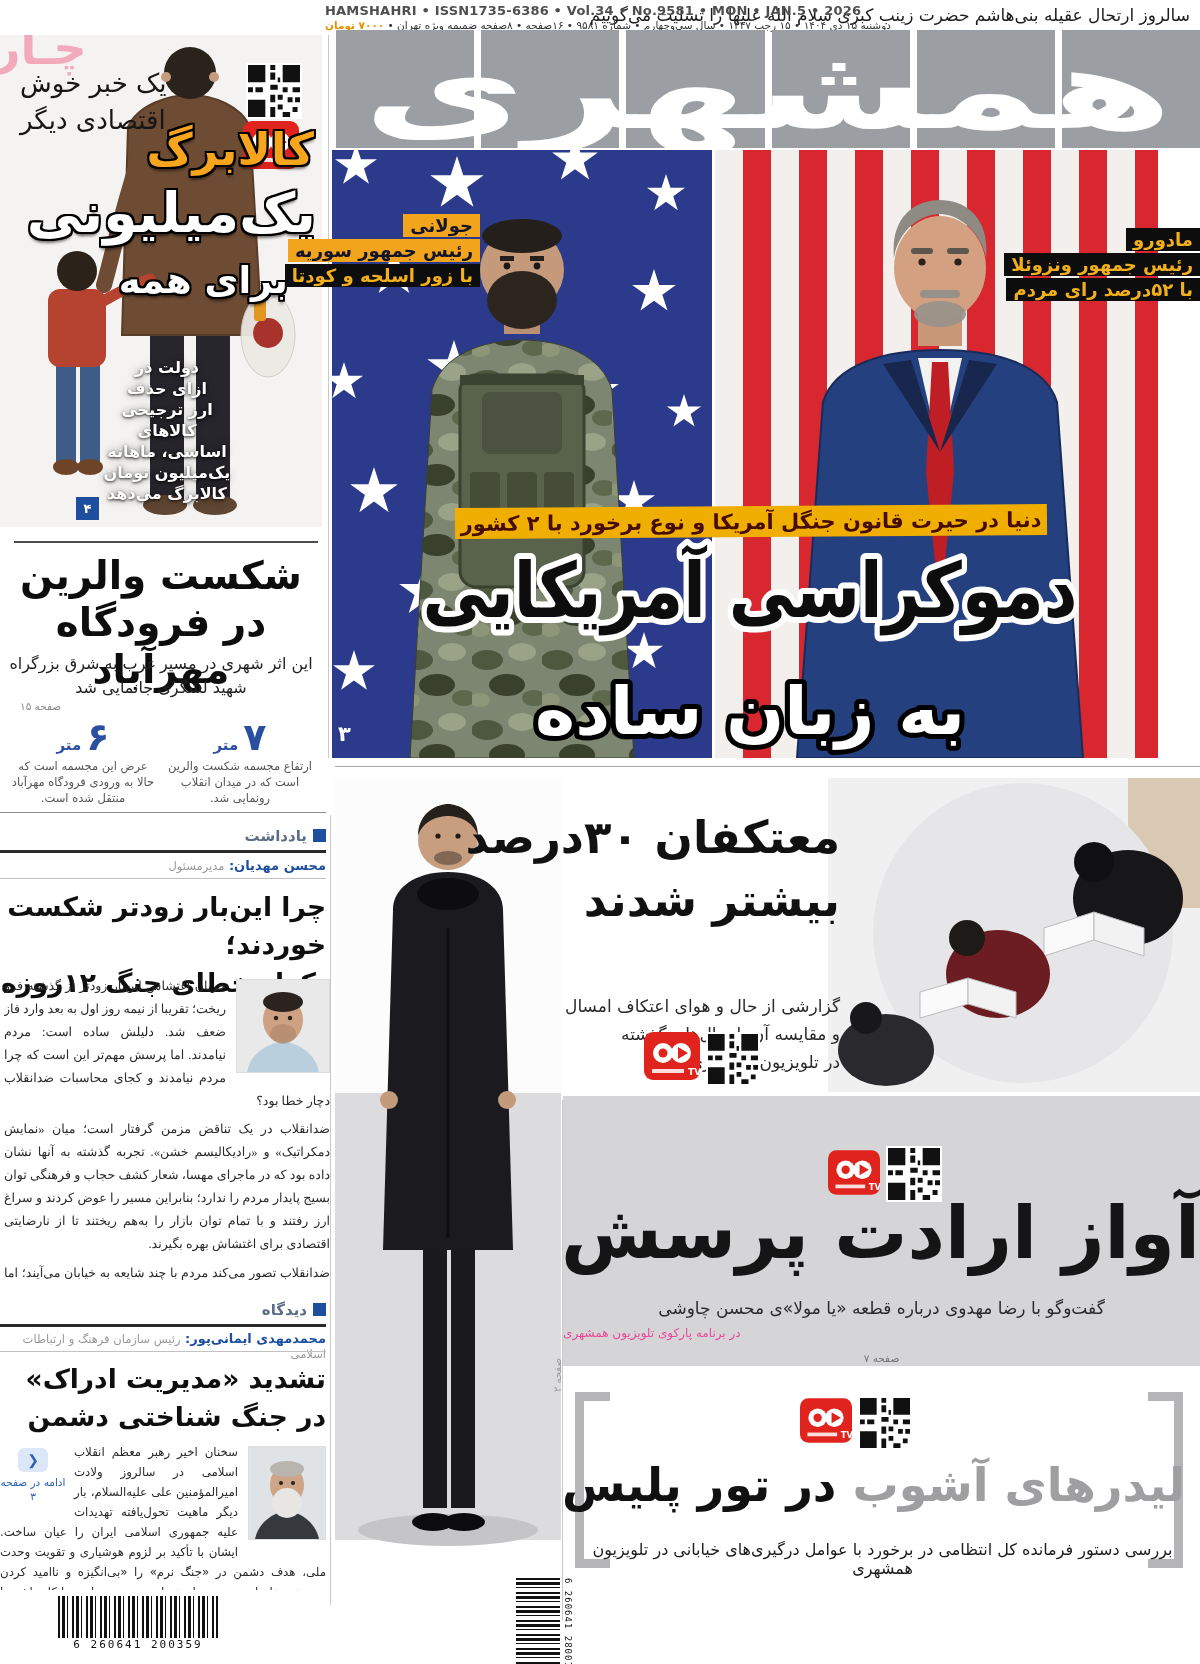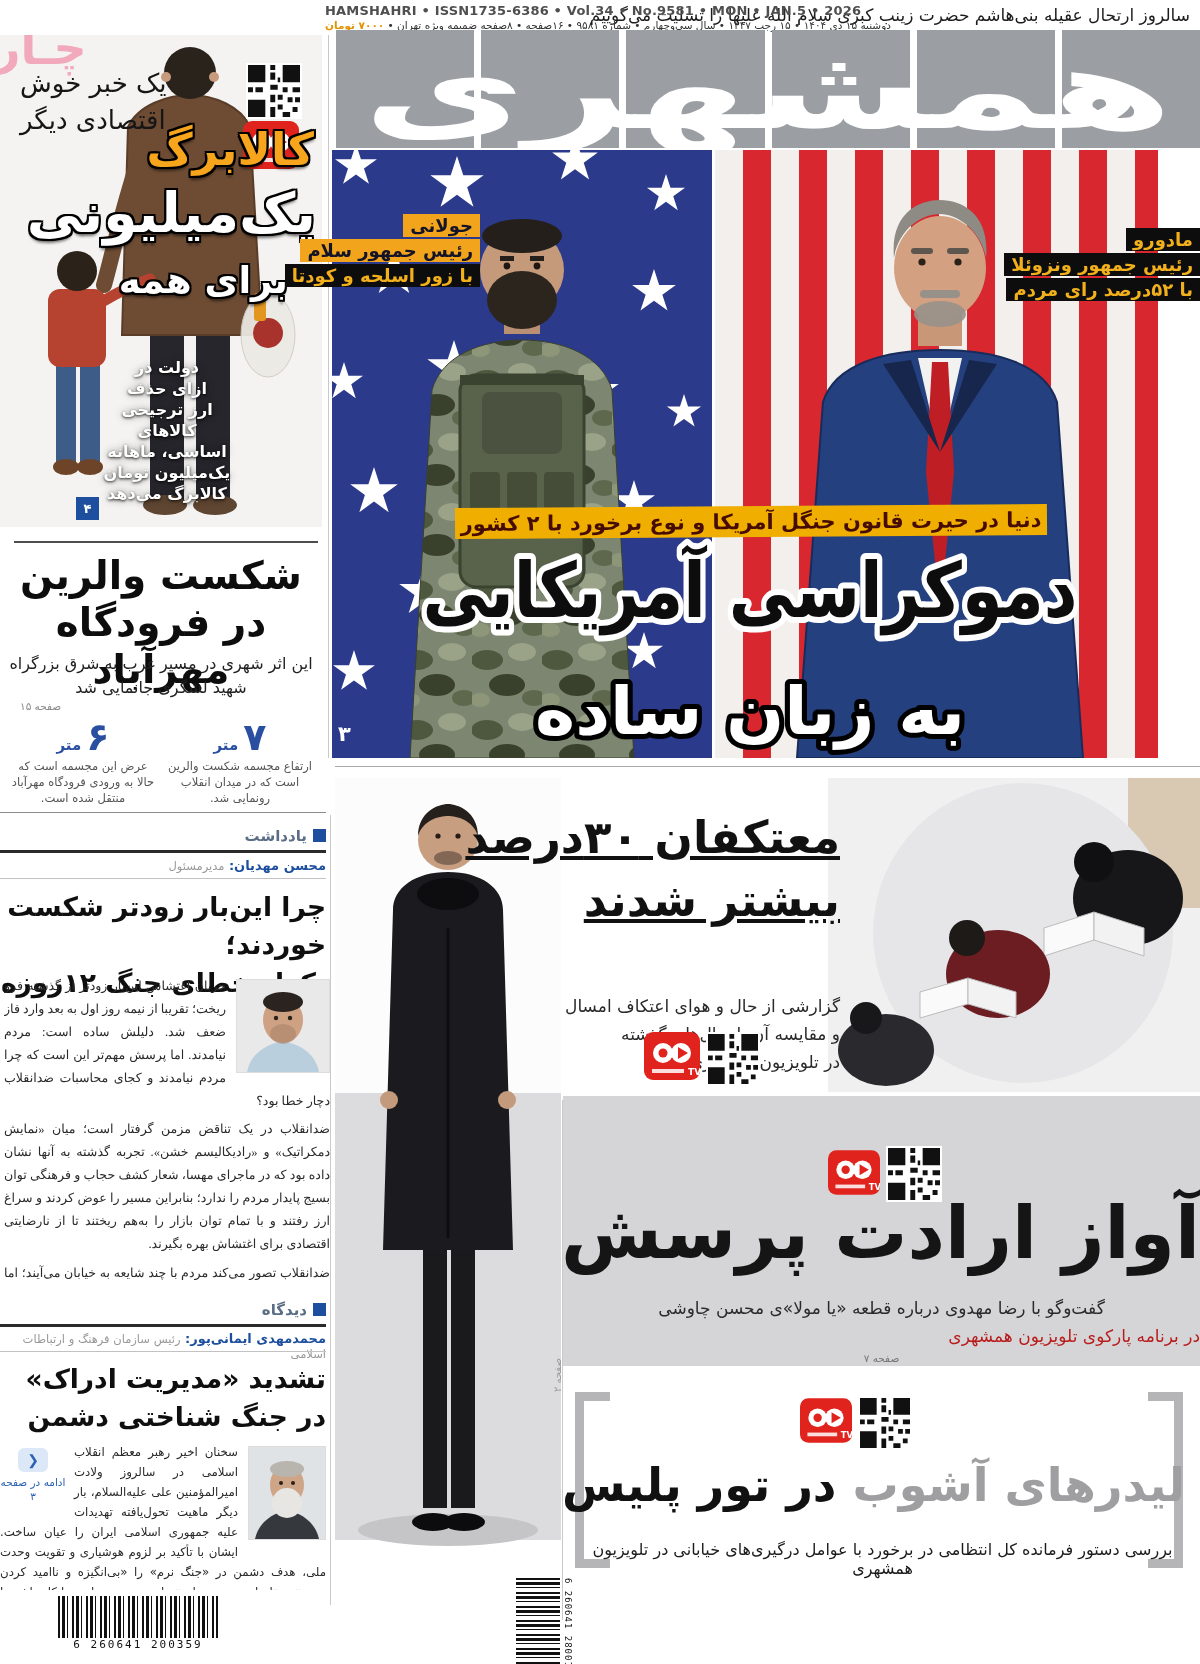--- a/index.html
+++ b/index.html
@@ -62,28 +62,28 @@
   .portrait{float:right;margin:4px 0 6px 10px;border:1px solid #ddd;}
   .cont-box{float:left;width:66px;margin:6px 8px 0 0;text-align:center;color:#2b62b5;font-size:10.5px;line-height:14px;direction:rtl;}
   .cont-ico{width:30px;height:24px;background:#dce8f7;border-radius:6px;margin:0 auto 3px;color:#2b62b5;font-size:14px;font-weight:bold;line-height:24px;}
   
   .barcode{text-align:center;}
   .bars-h{height:42px;background:repeating-linear-gradient(90deg,#111 0 2px,#fff 2px 4px,#111 4px 7px,#fff 7px 9px,#111 9px 10px,#fff 10px 14px);}
   .bc-digits{font-family:"DejaVu Sans Mono",monospace;font-size:11px;letter-spacing:2px;color:#111;}
   .bars-v{width:44px;height:140px;background:repeating-linear-gradient(180deg,#111 0 2px,#fff 2px 4px,#111 4px 7px,#fff 7px 9px,#111 9px 10px,#fff 10px 14px);}
   .bc-digits-v{writing-mode:vertical-rl;font-family:"DejaVu Sans Mono",monospace;font-size:9px;letter-spacing:1px;color:#111;height:140px;}
   
-  .etk-t{left:468px;top:806px;width:372px;text-align:right;font-size:45px;font-weight:bold;color:#111;line-height:63px;direction:rtl;white-space:nowrap;text-decoration:underline;}
+  .etk-t{left:468px;top:806px;width:372px;text-align:right;font-size:45px;font-weight:bold;color:#111;line-height:63px;direction:rtl;white-space:nowrap;}
   .etk-sub{left:518px;top:948px;width:322px;text-align:right;font-size:17px;color:#2a2a2a;line-height:28px;direction:rtl;margin-top:44px;}
   .etk-page{left:648px;top:1094px;font-size:11px;color:#cc2222;direction:rtl;font-weight:bold;}
   
   .chv-band{left:563px;top:1096px;width:637px;height:270px;background:#d5d5d7;}
   .chv-t{left:563px;top:1190px;width:637px;text-align:center;font-size:73px;font-weight:bold;color:#151515;direction:rtl;white-space:nowrap;}
   .chv-s1{left:563px;top:1298px;width:637px;text-align:center;font-size:17px;color:#2a2a2a;direction:rtl;}
-  .chv-s2{left:563px;top:1326px;width:637px;text-align:right;font-size:17px;color:#b91c1c;direction:rtl;}
+  .chv-s2{left:563px;top:1326px;width:637px;text-align:left;font-size:12px;color:#ec4899;direction:rtl;}
   .chv-page{left:563px;top:1352px;width:637px;text-align:center;font-size:10.5px;color:#777;direction:rtl;}
   
   .brk{width:26px;height:158px;}
   .brk-l{border-left:9px solid #b5b5b7;border-top:9px solid #b5b5b7;border-bottom:9px solid #b5b5b7;}
   .brk-r{border-right:9px solid #b5b5b7;border-top:9px solid #b5b5b7;border-bottom:9px solid #b5b5b7;}
   .pol-t{left:585px;top:1458px;width:600px;text-align:center;font-size:46px;font-weight:bold;direction:rtl;white-space:nowrap;}
   .pol-t .g{color:#9f9fa1;}
   .pol-t .b{color:#111;}
   .pol-sub{left:575px;top:1540px;width:615px;text-align:center;font-size:16px;color:#1b1b1b;direction:rtl;}
   .pol-page-v{left:552px;top:1392px;font-size:10px;color:#999;transform:rotate(-90deg);transform-origin:left top;direction:rtl;}
@@ -269,21 +269,21 @@
     <rect x="232" y="98" width="22" height="6" rx="3" fill="#5c564e"></rect>
     <circle cx="207" cy="112" r="3.6" fill="#2a2119"></circle>
     <circle cx="243" cy="112" r="3.6" fill="#2a2119"></circle>
     <rect x="205" y="140" width="40" height="8" rx="4" fill="#97918a"></rect>
     <ellipse cx="225" cy="164" rx="26" ry="13" fill="#97918a" opacity=".9"></ellipse>
   </g>
 </svg>
 
 <div class="abs lab" style="left:338px;top:212px;width:142px;">
   <span class="lab-y">جولانی</span>
-  <span class="lab-y">رئیس جمهور سلام</span>
+  <span class="lab-y">رئیس جمهور سوریه</span>
   <span class="lab-k">با زور اسلحه و کودتا</span>
 </div>
 <div class="abs lab" style="right:0px;top:226px;width:142px;">
   <span class="lab-k">مادورو</span>
   <span class="lab-k">رئیس جمهور ونزوئلا</span>
   <span class="lab-k">با ۵۲درصد رای مردم</span>
 </div>
 <div class="abs strip">
   <span>دنیا در حیرت قانون جنگل آمریکا و نوع برخورد با ۲ کشور</span>
 </div>

